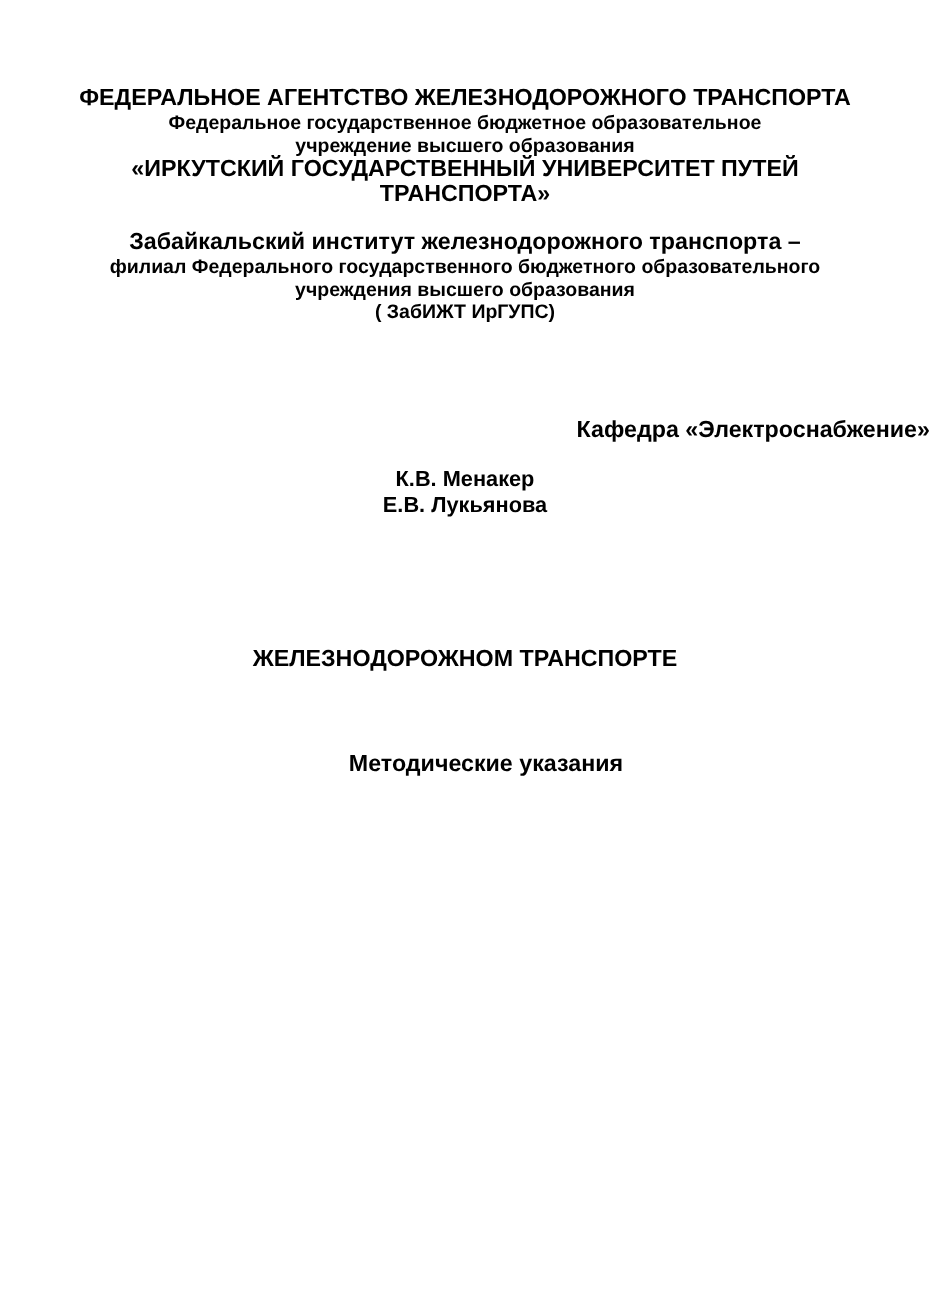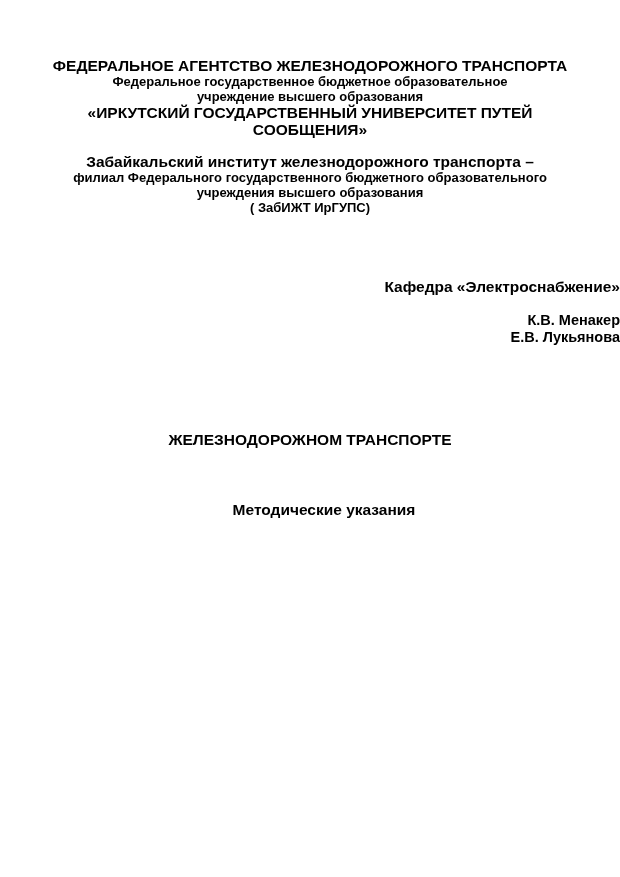--- a/index.html
+++ b/index.html
@@ -20,21 +20,21 @@
   .blk {
     position: absolute;
     left: 0;
     right: 0;
   }
   .center { text-align: center; }
   .right  { text-align: right; }
 
   .t-lg { font-size: 15.5px; line-height: 17px;  white-space: nowrap; }
   .t-sm { font-size: 13px;   line-height: 15px;  white-space: nowrap; }
-  .t-md { font-size: 14.5px; line-height: 17px;  white-space: nowrap; }
+  .t-md { font-size: 14.5px; line-height: 17px;  white-space: nowrap; text-align: center; }
 
   .title-line  { font-size: 15.5px; line-height: 22px;   white-space: nowrap; }
   .sub-line    { font-size: 15.5px; line-height: 17.5px; white-space: nowrap; }
   .footer-line { font-size: 15px;   line-height: 17.5px; white-space: nowrap; }
 
   #header-blk     { top: 57px; }
   #institute-blk  { top: 153px; }
   #department-blk { top: 278px; }
   #authors-blk    { top: 312px; }
   #title-blk      { top: 429px; }
@@ -44,21 +44,21 @@
 </head>
 <body>
 
 <div class="page">
 
   <div class="blk center" id="header-blk">
     <div class="t-lg">ФЕДЕРАЛЬНОЕ АГЕНТСТВО ЖЕЛЕЗНОДОРОЖНОГО ТРАНСПОРТА</div>
     <div class="t-sm">Федеральное государственное бюджетное образовательное</div>
     <div class="t-sm">учреждение высшего образования</div>
     <div class="t-lg">«ИРКУТСКИЙ ГОСУДАРСТВЕННЫЙ УНИВЕРСИТЕТ ПУТЕЙ</div>
-    <div class="t-lg">СООБЩЕНИЯ»</div>
+    <div class="t-lg">ТРАНСПОРТА»</div>
   </div>
 
   <div class="blk center" id="institute-blk">
     <div class="t-lg">Забайкальский институт железнодорожного транспорта –</div>
     <div class="t-sm">филиал Федерального государственного бюджетного образовательного</div>
     <div class="t-sm">учреждения высшего образования</div>
     <div class="t-sm">( ЗабИЖТ ИрГУПС)</div>
   </div>
 
   <div class="blk right" id="department-blk">

